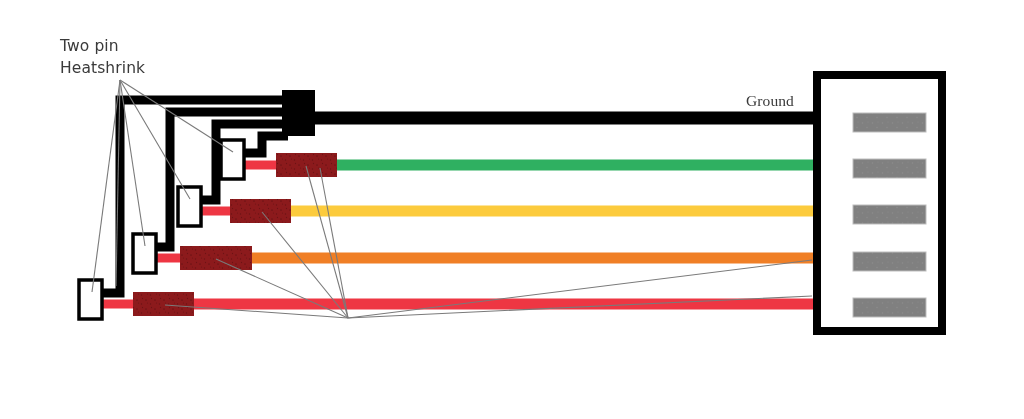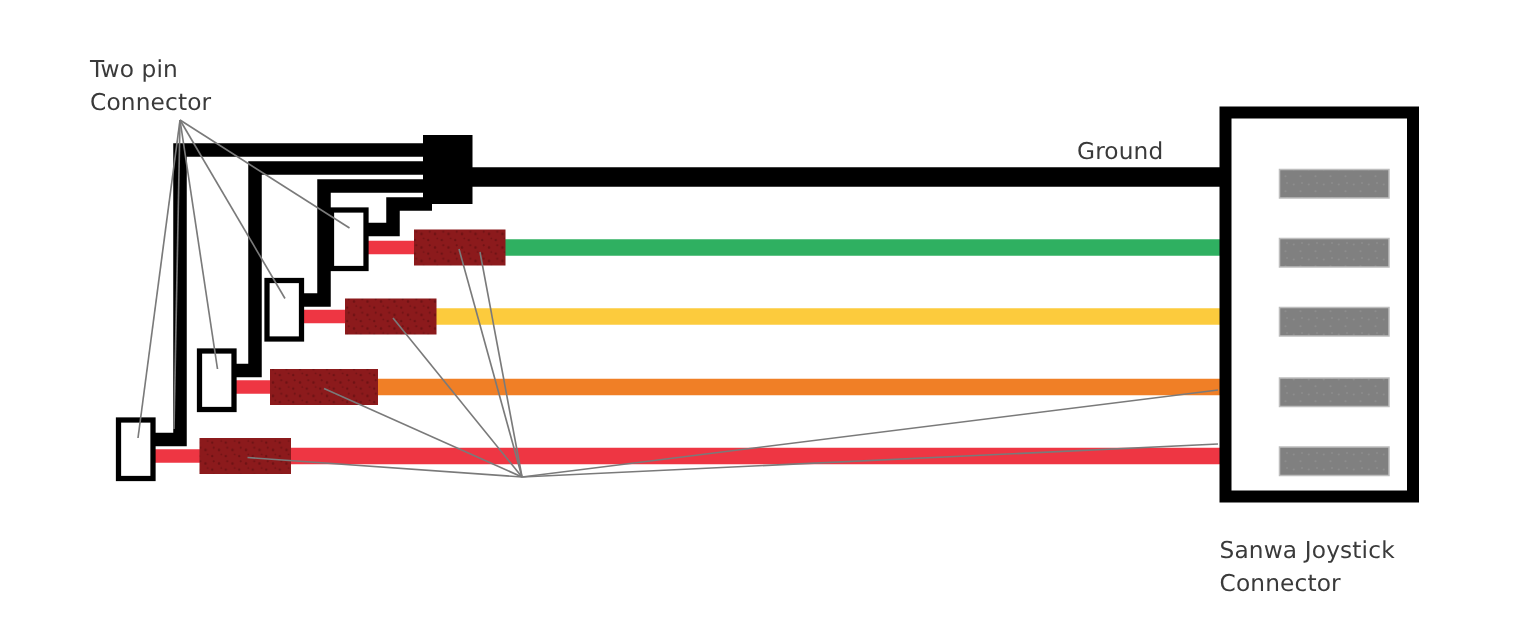--- a/index.html
+++ b/index.html
@@ -15,21 +15,21 @@
     position:absolute;
     font-family:"DejaVu Sans", sans-serif;
     font-size:15.5px;
     color:#3a3a3a;
     line-height:1.45;
     white-space:pre;
     letter-spacing:0.1px;
   }
   #label-two-pin{left:60px;top:35px;}
   #label-heatshrink{left:345px;top:322px;}
-  #label-ground{left:718px;top:90px;}
+  #label-ground{left:746px;top:90px;font-family:Liberation Serif, serif;}
   #label-sanwa{left:813px;top:356px;}
 </style>
 </head>
 <body>
 
 <div id="diagram-root">
 
   <svg id="wiring-svg" viewBox="0 0 1024 419">
 
     <g>
@@ -111,21 +111,19 @@
     </g>
 
     <g stroke="#7A7A7A" stroke-width="1.1" fill="none">
       <line x1="348" y1="318" x2="812" y2="260"></line>
       <line x1="348" y1="318" x2="812" y2="296"></line>
     </g>
 
   </svg>
 
   <div class="diag-label" id="label-two-pin">Two pin
-Connector</div>
+Heatshrink</div>
 
 
   <div class="diag-label" id="label-ground">Ground</div>
 
-  <div class="diag-label" id="label-sanwa">Sanwa Joystick
-Connector</div>
 
 </div>
 
 </body></html>

